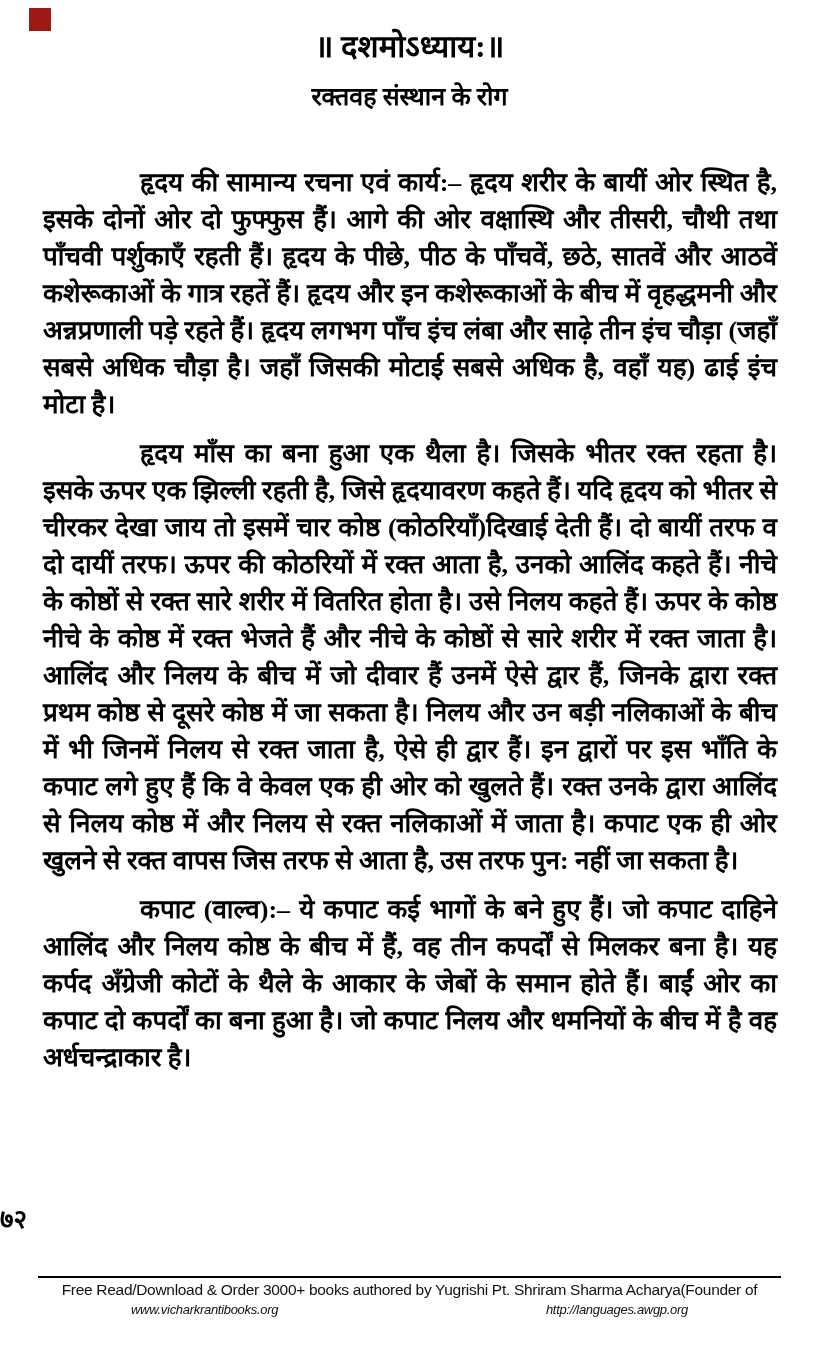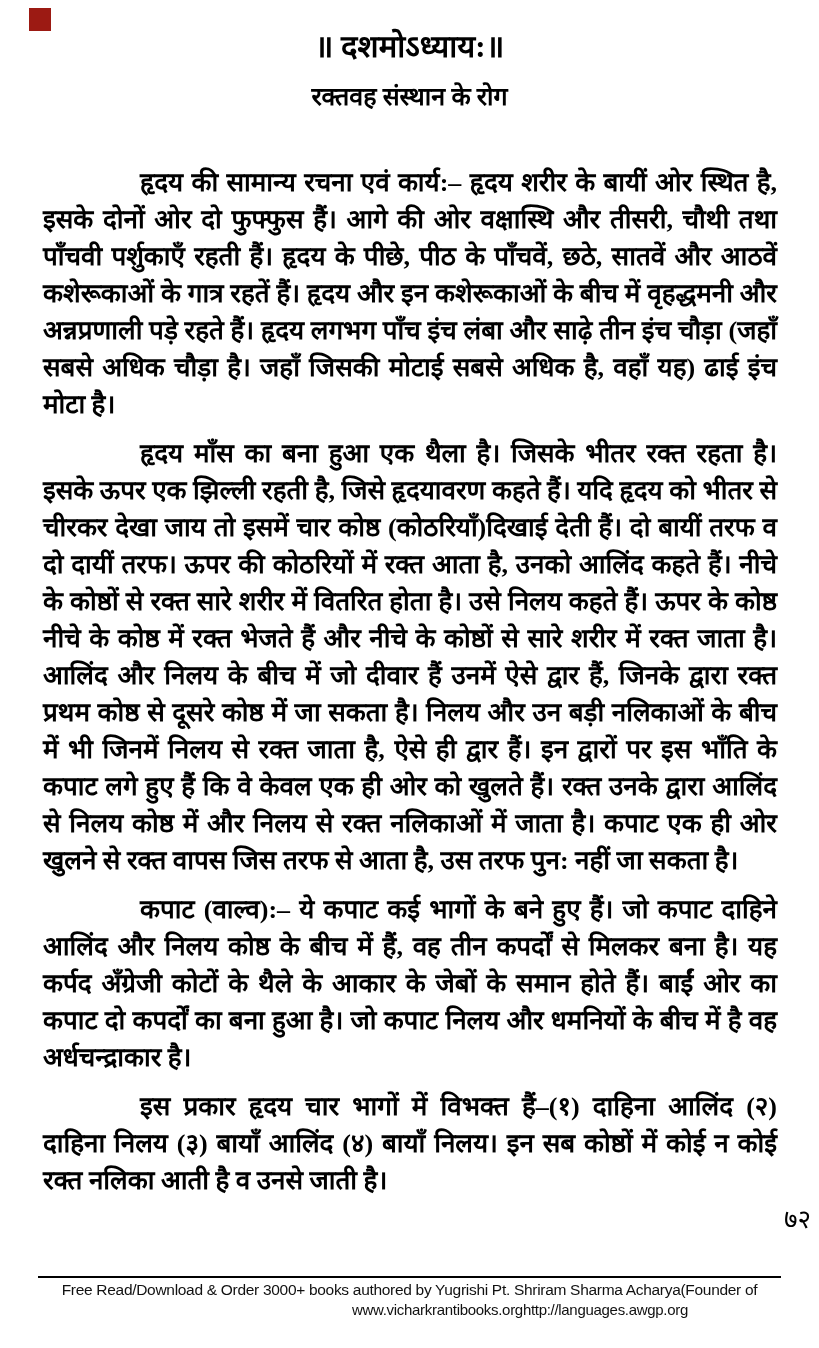--- a/index.html
+++ b/index.html
@@ -51,23 +51,23 @@
   }
   .body-text p {
     margin: 12px;
     text-indent: 97px;
   }
   .page-number {
     position: absolute;
     top: 1200px;
     left: 0;
     right: 8px;
-    text-align: right;
+    text-align: left;
     font-size: 26px;
-    font-weight: normal;
+    font-weight: bold;
   }
   .footer {
     position: absolute;
     top: 1276px;
     left: 0;
     right: 0;
     font-family: "Liberation Sans", "DejaVu Sans", sans-serif;
     color: #111111;
   }
   .footer-rule {
@@ -77,44 +77,44 @@
   }
   .footer-line {
     text-align: center;
     font-size: 15.5px;
     line-height: 20px;
     letter-spacing: -0.3px;
     white-space: nowrap;
   }
   .footer-links {
     display: flex;
-    justify-content: flex-end;
+    justify-content: space-between;
     padding: 0 131px;
-    font-size: 15px;
+    font-size: 13px;
     line-height: 20px;
     letter-spacing: -0.3px;
+    font-style: italic;
   }
 </style>
 </head>
 <body>
 
 <div class="page">
 
   <div class="corner-mark" style="background: rgb(156, 26, 19);"></div>
 
   <div class="header">
     <h1 class="title">॥ दशमोऽध्याय:॥</h1>
     <h2 class="subtitle">रक्तवह संस्थान के रोग</h2>
   </div>
 
   <div class="body-text">
     <p><b>हृदय की सामान्य रचना एवं कार्य:–</b> <span>हृदय शरीर के बायीं ओर स्थित है, इसके दोनों ओर दो फुफ्फुस हैं। आगे की ओर वक्षास्थि और तीसरी, चौथी तथा पाँचवी पर्शुकाएँ रहती हैं। हृदय के पीछे, पीठ के पाँचवें, छठे, सातवें और आठवें कशेरूकाओं के गात्र रहतें हैं। हृदय और इन कशेरूकाओं के बीच में वृहद्धमनी और अन्नप्रणाली पड़े रहते हैं। हृदय लगभग पाँच इंच लंबा और साढ़े तीन इंच चौड़ा (जहाँ सबसे अधिक चौड़ा है। जहाँ जिसकी मोटाई सबसे अधिक है, वहाँ यह) ढाई इंच मोटा है।</span></p>
     <p><span>हृदय माँस का बना हुआ एक थैला है। जिसके भीतर रक्त रहता है। इसके ऊपर एक झिल्ली रहती है, जिसे हृदयावरण कहते हैं। यदि हृदय को भीतर से चीरकर देखा जाय तो इसमें चार कोष्ठ (कोठरियाँ)दिखाई देती हैं। दो बायीं तरफ व दो दायीं तरफ। ऊपर की कोठरियों में रक्त आता है, उनको आलिंद कहते हैं। नीचे के कोष्ठों से रक्त सारे शरीर में वितरित होता है। उसे निलय कहते हैं। ऊपर के कोष्ठ नीचे के कोष्ठ में रक्त भेजते हैं और नीचे के कोष्ठों से सारे शरीर में रक्त जाता है। आलिंद और निलय के बीच में जो दीवार हैं उनमें ऐसे द्वार हैं, जिनके द्वारा रक्त प्रथम कोष्ठ से दूसरे कोष्ठ में जा सकता है। निलय और उन बड़ी नलिकाओं के बीच में भी जिनमें निलय से रक्त जाता है, ऐसे ही द्वार हैं। इन द्वारों पर इस भाँति के कपाट लगे हुए हैं कि वे केवल एक ही ओर को खुलते हैं। रक्त उनके द्वारा आलिंद से निलय कोष्ठ में और निलय से रक्त नलिकाओं में जाता है। कपाट एक ही ओर खुलने से रक्त वापस जिस तरफ से आता है, उस तरफ पुन: नहीं जा सकता है।</span></p>
     <p><b>कपाट (वाल्व):–</b> <span>ये कपाट कई भागों के बने हुए हैं। जो कपाट दाहिने आलिंद और निलय कोष्ठ के बीच में हैं, वह तीन कपर्दों से मिलकर बना है। यह कर्पद अँग्रेजी कोटों के थैले के आकार के जेबों के समान होते हैं। बाईं ओर का कपाट दो कपर्दों का बना हुआ है। जो कपाट निलय और धमनियों के बीच में है वह अर्धचन्द्राकार है।</span></p>
-    <p><span>इस प्रकार हृदय चार भागों में विभक्त हैं–(१) दाहिना आलिंद (२) दाहिना निलय (३) बायाँ आलिंद (४) बायाँ निलय। इन सब कोष्ठों में कोई न कोई रक्त नलिका आती है व उनसे जाती है।</span></p>
   </div>
 
   <div class="page-number">७२</div>
 
   <div class="footer">
     <hr class="footer-rule">
     <div class="footer-line">Free Read/Download &amp; Order 3000+ books authored by Yugrishi Pt. Shriram Sharma Acharya(Founder of</div>
     <div class="footer-links">
       <span>www.vicharkrantibooks.org</span>
       <span>http://languages.awgp.org</span>

